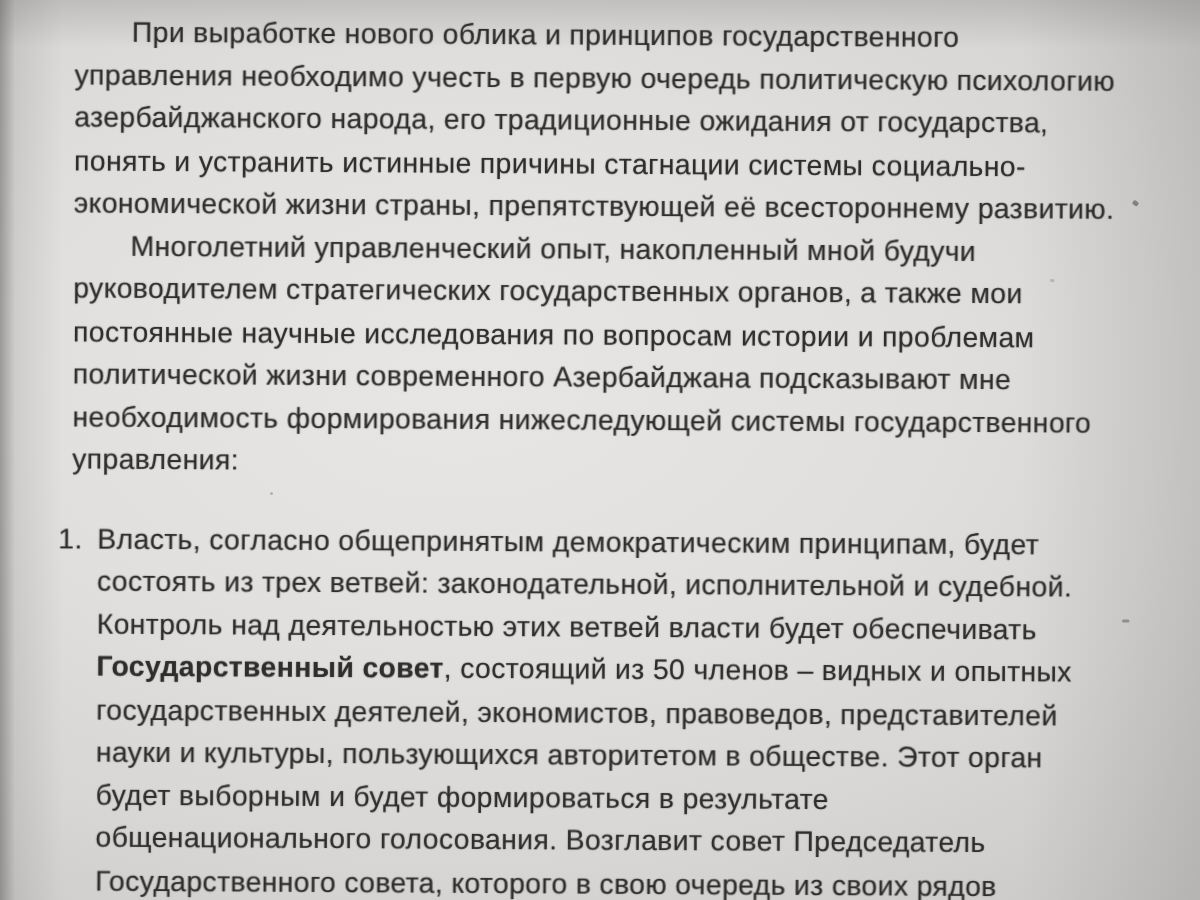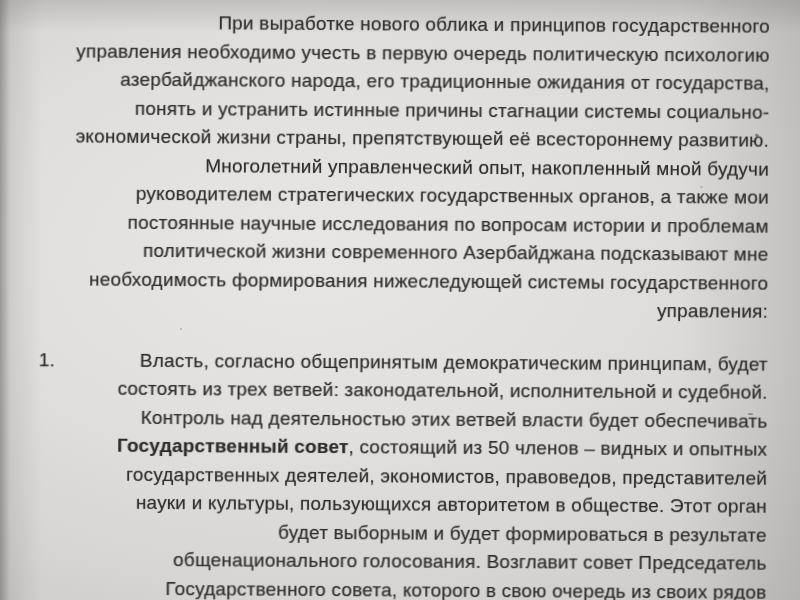--- a/index.html
+++ b/index.html
@@ -13,21 +13,20 @@
   .photo {
     position: relative;
     width: 800px;
     height: 600px;
     overflow: hidden;
     background:
       linear-gradient(to bottom, rgba(70,70,68,0.18) 0px, rgba(70,70,68,0.0) 32px),
       linear-gradient(to right, rgba(40,40,38,0.38) 0px, rgba(40,40,38,0.10) 10px, rgba(40,40,38,0.0) 42px),
       linear-gradient(to left, rgba(60,60,58,0.14) 0px, rgba(60,60,58,0.0) 120px),
       radial-gradient(95% 80% at 38% 42%, #e7e6e4 0%, #e1e0de 38%, #d7d6d4 68%, #c7c6c4 100%);
-    text-align: right;
   }
   .content {
     position: absolute;
     left: 0;
     top: 0;
     width: 800px;
     padding: 8px 30px 0 50px;
     box-sizing: border-box;
     transform: rotate(0.35deg);
     transform-origin: 0 0;

